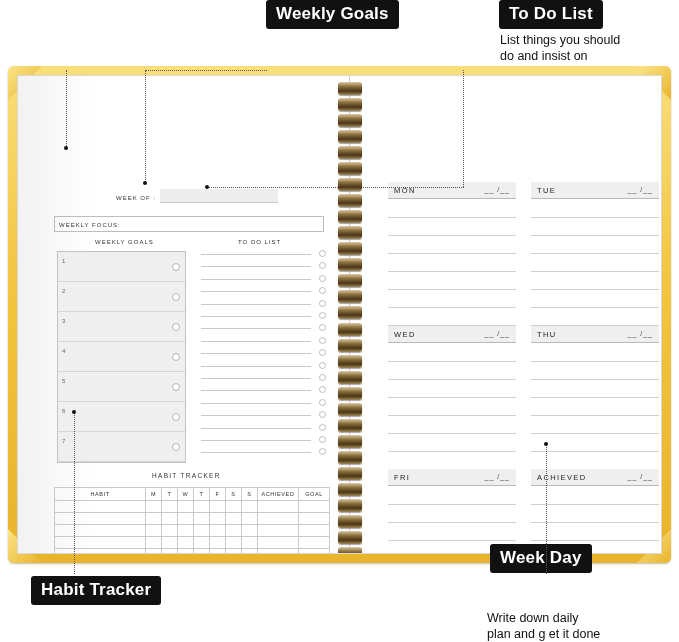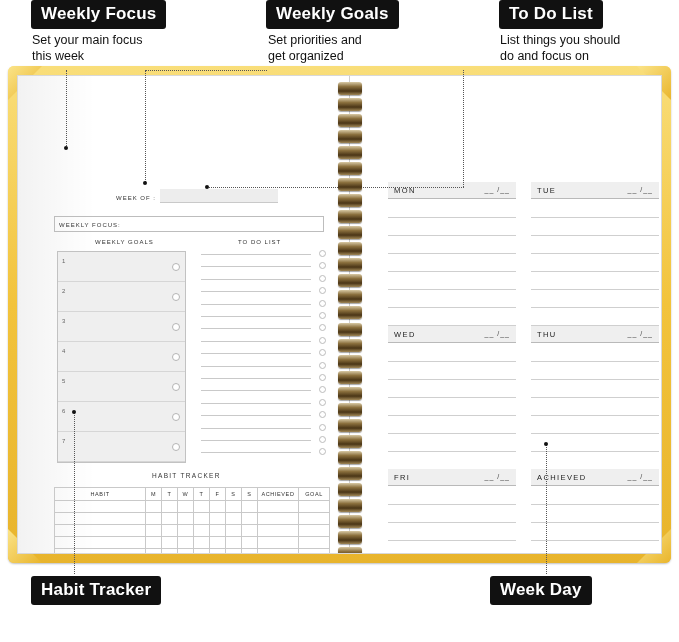--- a/index.html
+++ b/index.html
@@ -493,41 +493,38 @@
             </div>
             <div class="rule" style="left: 513px; top: 428px; width: 128px;"></div>
             <div class="rule" style="left: 513px; top: 446px; width: 128px;"></div>
             <div class="rule" style="left: 513px; top: 464px; width: 128px;"></div>
           </div>
       </div>
 
     </div>
   </div>
 
-  <div class="callout" style="left:31px; top:0px;">Weekly Focus</div>
-  <div class="callout-desc" style="left:32px; top:32px;">Set your main focus
-this week</div>
   <div class="leader" style="left:66px; top:70px; height:78px;"></div>
   <div class="dot" style="left:64px; top:146px;"></div>
 
   <div class="callout" style="left:266px; top:0px;">Weekly Goals</div>
-  <div class="callout-desc" style="left:268px; top:32px;">Set priorities and
-get organized</div>
   <div class="leader" style="left:145px; top:70px; height:112px;"></div>
   <div class="leader-h" style="left:145px; top:70px; width:122px;"></div>
   <div class="dot" style="left:143px; top:181px;"></div>
 
   <div class="callout" style="left:499px; top:0px;">To Do List</div>
   <div class="callout-desc" style="left:500px; top:32px;">List things you should
-do and focus on</div>
+do and insist on</div>
   <div class="leader" style="left:463px; top:70px; height:117px;"></div>
   <div class="leader-h" style="left:207px; top:187px; width:257px;"></div>
   <div class="dot" style="left:205px; top:185px;"></div>
 
   <div class="callout" style="left:31px; top:576px;">Habit Tracker</div>
   <div class="leader" style="left:74px; top:412px; height:162px;"></div>
   <div class="dot" style="left:72px; top:410px;"></div>
 
-  <div class="callout" style="left:490px; top:576px;">Week Day</div>
+  <div class="callout" style="left:490px; top:544px;">Week Day</div>
+  <div class="callout-desc" style="left:487px; top:610px;">Write down daily
+plan and g et it done</div>
   <div class="leader" style="left:546px; top:444px; height:130px;"></div>
   <div class="dot" style="left:544px; top:442px;"></div>
 
 </div>
 
 </body></html>

